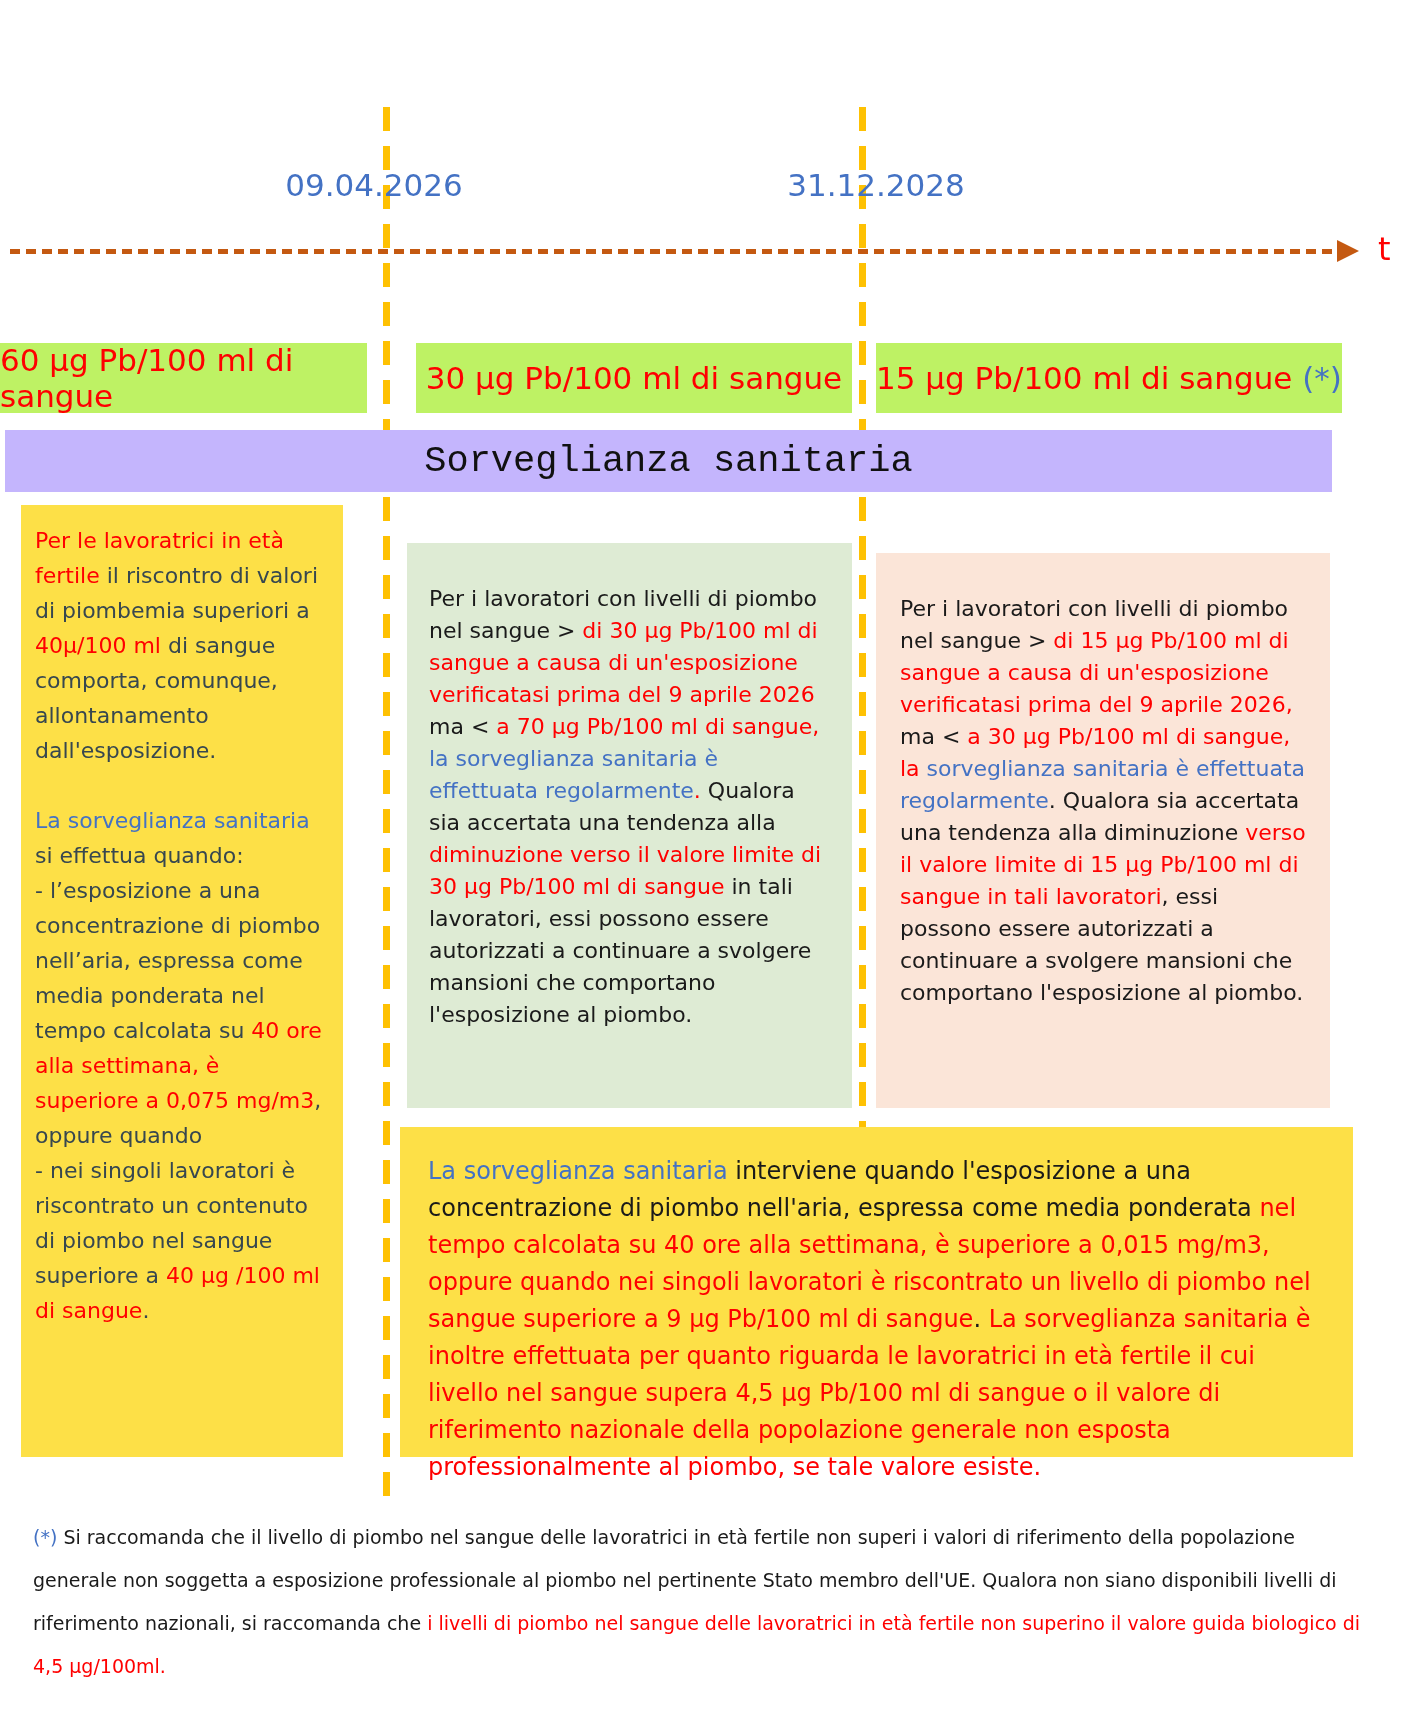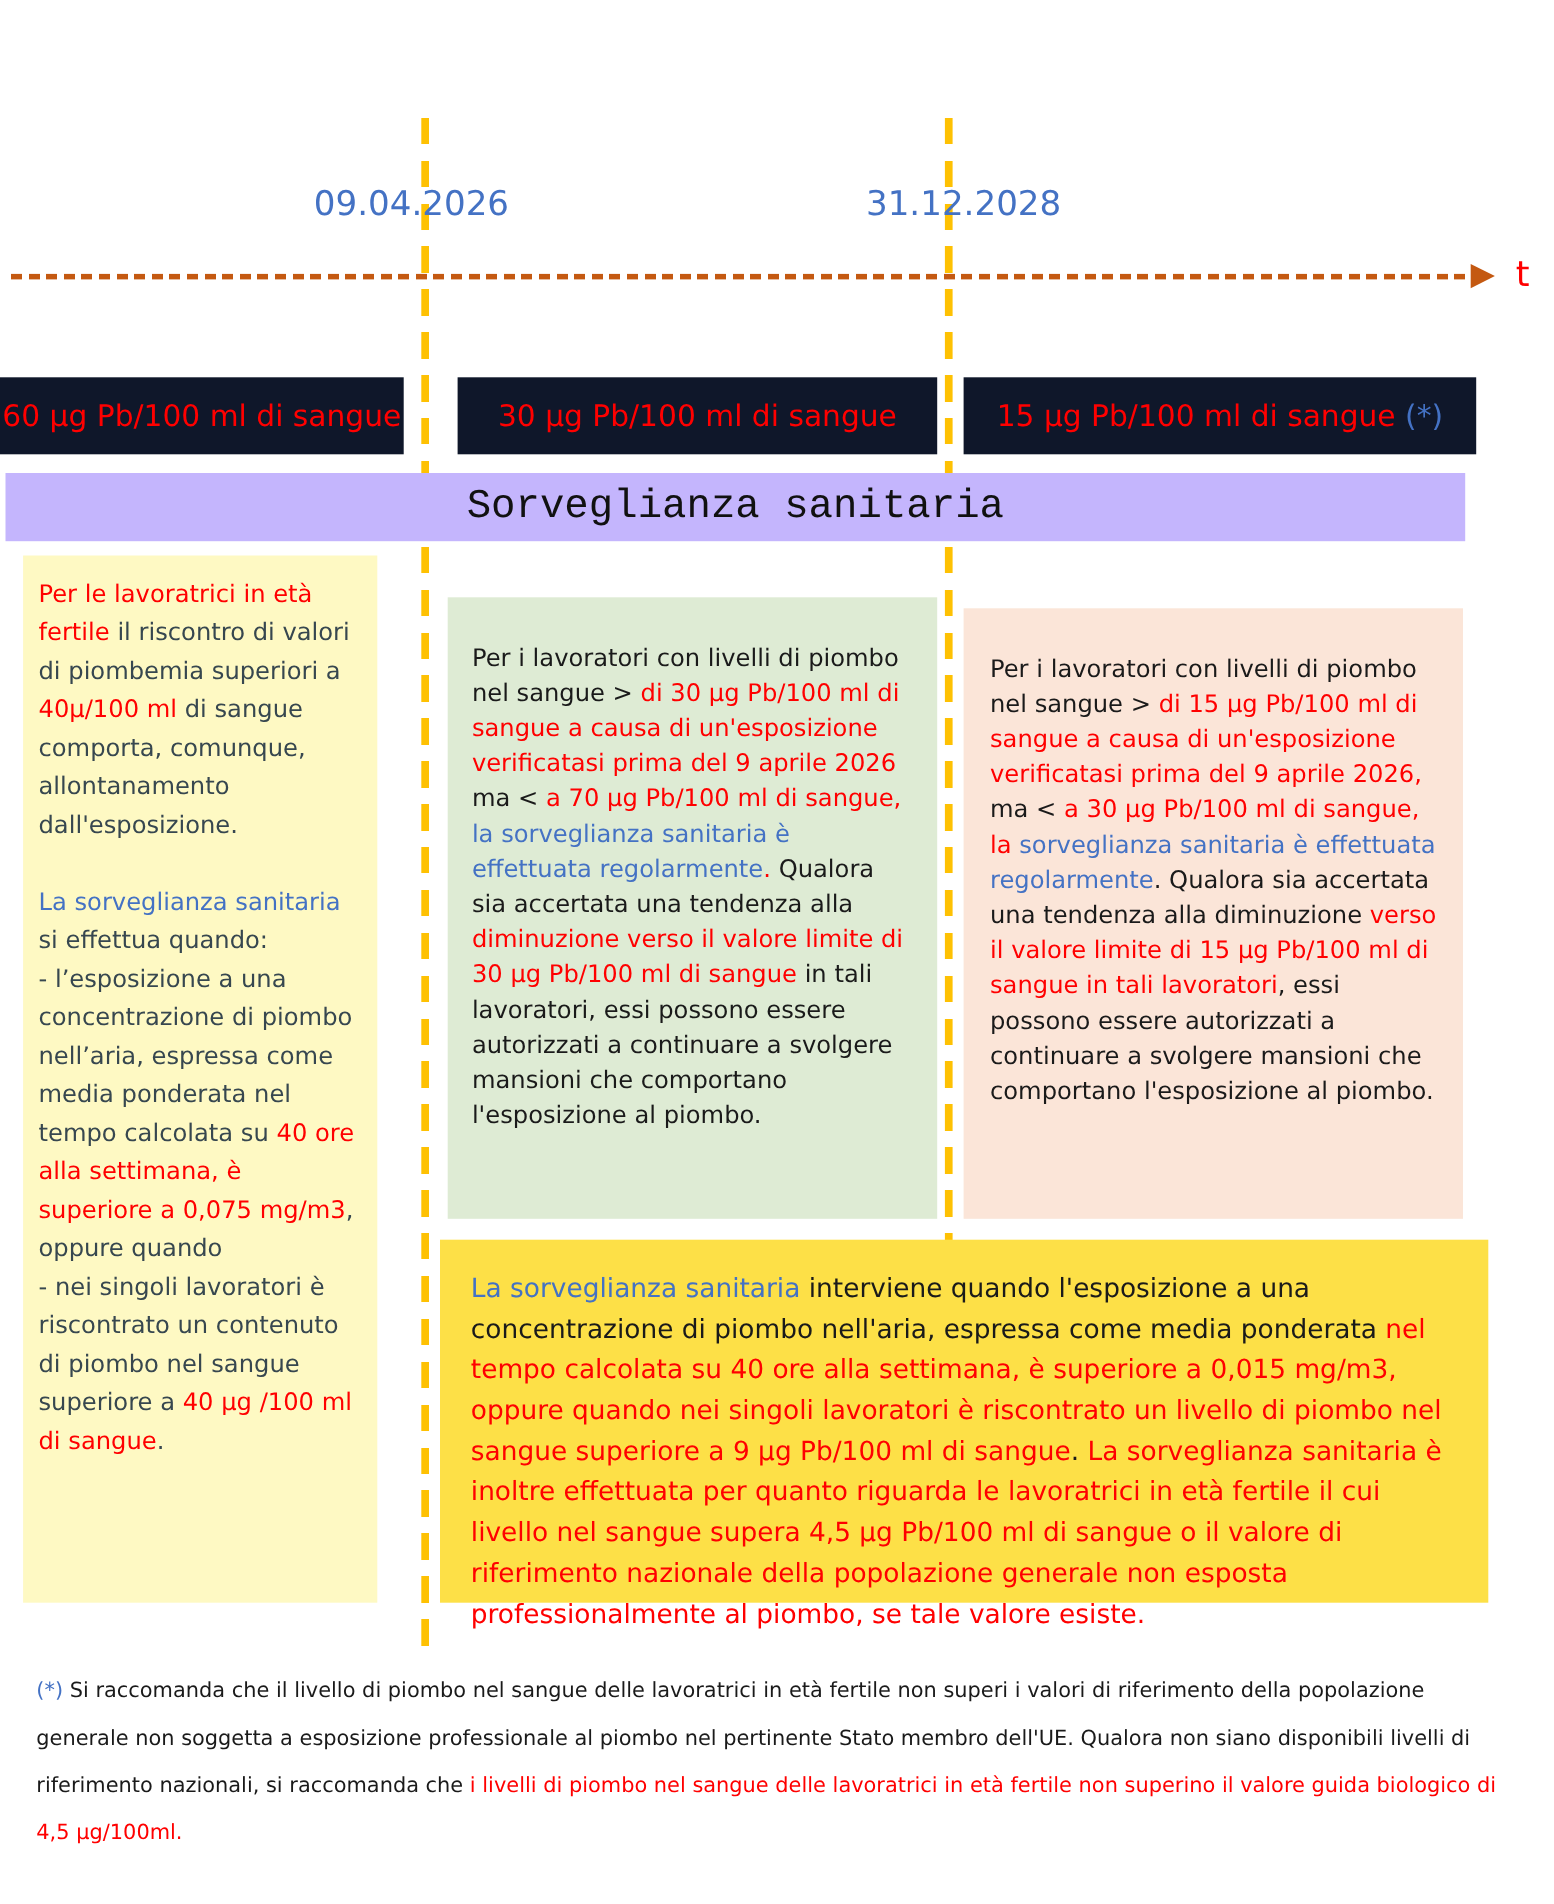--- a/index.html
+++ b/index.html
@@ -23,32 +23,32 @@
     color:#4472c4;font-size:31px;z-index:2;}
   .date-1{left:244px;}
   .date-2{left:746px;}
   
   .hline{position:absolute;left:10px;top:249px;width:1330px;height:5px;z-index:0;
     background:repeating-linear-gradient(to right,#c45911 0 10px,transparent 10px 16px);}
   .arrowhead{position:absolute;left:1337px;top:240px;width:0;height:0;z-index:0;
     border-left:22px solid #c45911;border-top:11px solid transparent;border-bottom:11px solid transparent;}
   .t-label{position:absolute;left:1378px;top:230px;color:#ff0000;font-size:32px;z-index:0;}
   
-  .limit-box{position:absolute;top:343px;height:70px;background:#0f172a;
-    display:flex;align-items:center;justify-content:center;font-size:27px;z-index:2;text-align:right;}
+  .limit-box{position:absolute;top:343px;height:70px;background:#bef264;
+    display:flex;align-items:center;justify-content:center;font-size:31px;z-index:2;}
   .limit-1{left:0;width:367px;}
   .limit-2{left:416px;width:436px;}
   .limit-3{left:876px;width:466px;}
   
   .section-banner{position:absolute;left:5px;top:430px;width:1327px;height:62px;
     background:#c4b5fd;display:flex;align-items:center;justify-content:center;
     font-family:Liberation Mono, monospace;font-size:37px;color:#111;z-index:2;}
   
   .content-box{position:absolute;box-sizing:border-box;z-index:2;}
-  .box-fertile{left:21px;top:505px;width:322px;height:952px;background:#fef9c3;
+  .box-fertile{left:21px;top:505px;width:322px;height:952px;background:#fde047;
     padding:18px 14px;font-size:22px;line-height:35px;}
   .box-mid{left:407px;top:543px;width:445px;height:565px;background:#deebd4;
     padding:40px 20px 18px 22px;font-size:22px;line-height:32px;}
   .box-right{left:876px;top:553px;width:454px;height:555px;background:#fbe5d8;
     padding:40px 20px 18px 24px;font-size:22px;line-height:32px;}
   .box-bottom{left:400px;top:1127px;width:953px;height:330px;background:#fde047;
     padding:26px 28px;font-size:24px;line-height:37px;}
   
   .footnote{position:absolute;left:33px;top:1516px;width:1350px;
     font-size:19px;line-height:43px;z-index:2;}

